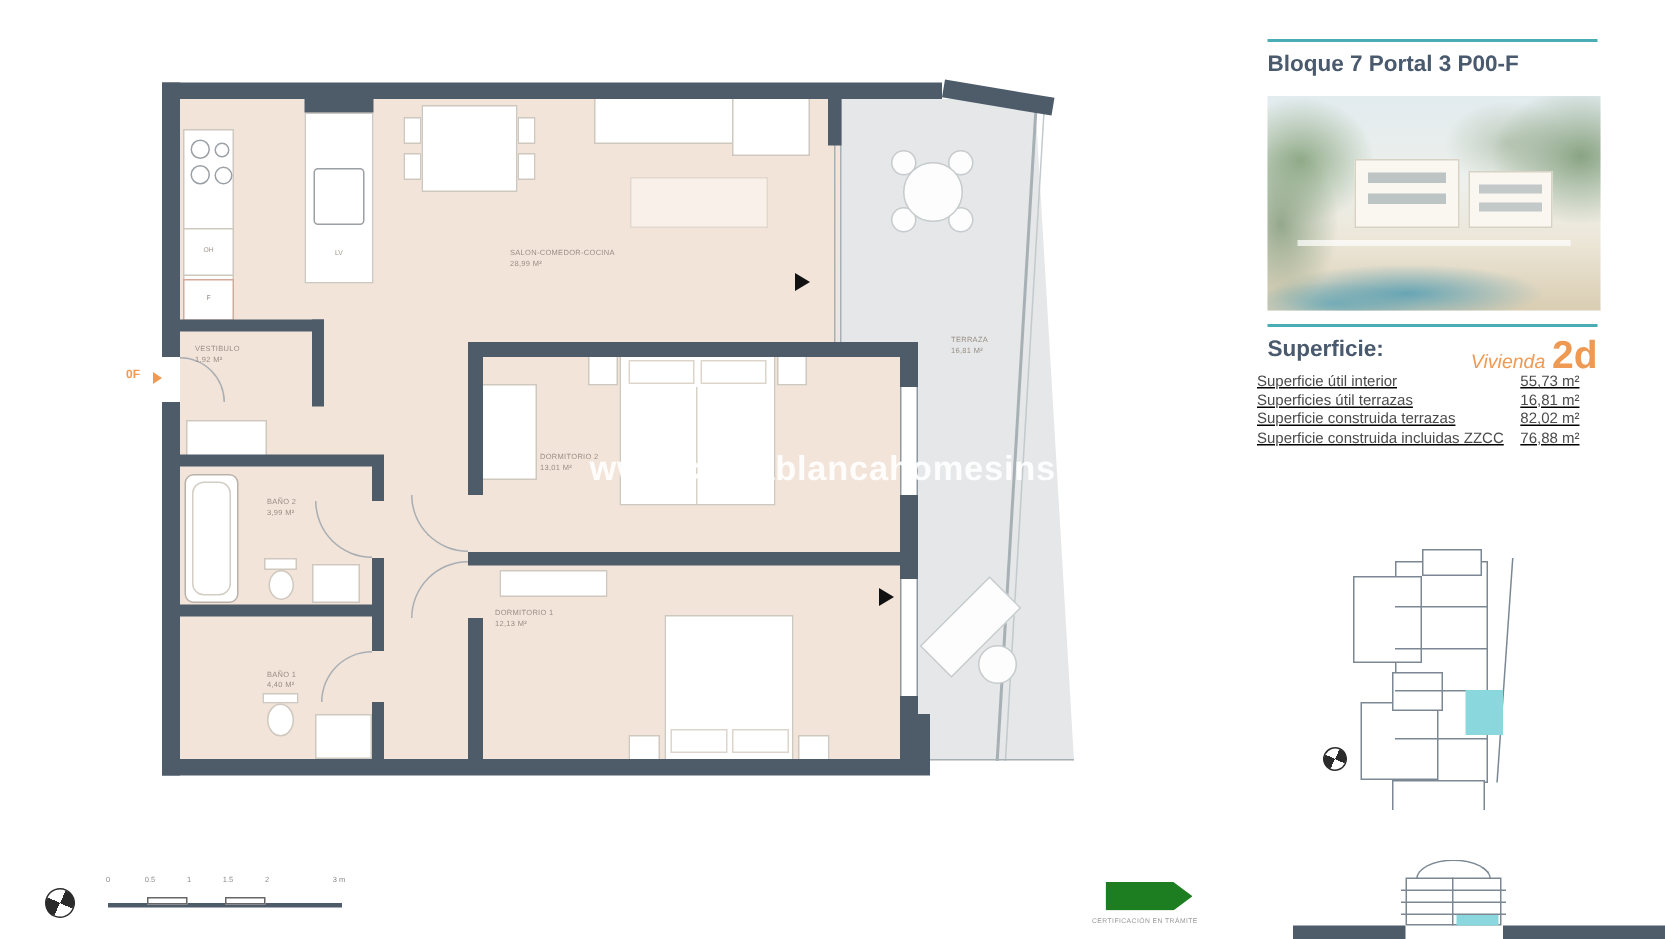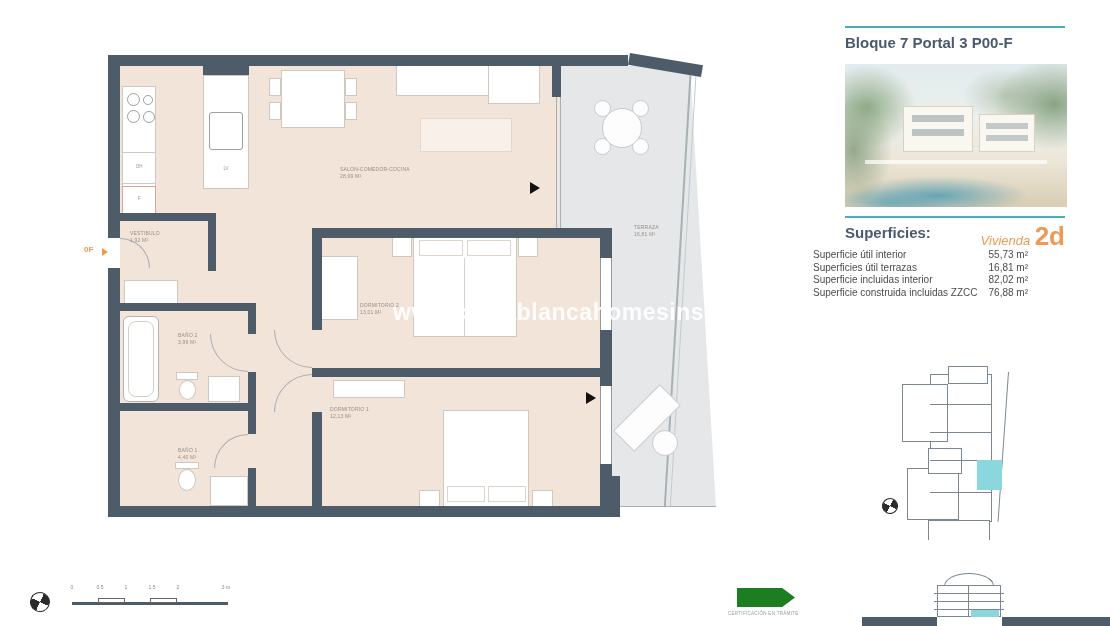--- a/index.html
+++ b/index.html
@@ -32,21 +32,21 @@
       radial-gradient(60px 40px at 72% 22%, rgba(150,170,140,.5), transparent 70%),
       radial-gradient(120px 26px at 42% 92%, rgba(90,160,180,.9), transparent 75%),
       radial-gradient(80px 20px at 20% 97%, rgba(105,170,185,.8), transparent 75%),
       linear-gradient(180deg,#e2ebee 0%,#edf0ec 40%,#ece6d8 68%,#d9cdb2 100%);}
   .bldg{position:absolute;background:#faf7f0;border:1px solid #d8d2c4;box-sizing:border-box;}
   .bwin{position:absolute;background:#8b9aa0;}
   .sup-head{position:absolute;left:845px;top:224px;font-size:15px;font-weight:bold;color:#4a5a6e;z-index:3;}
   .viv{position:absolute;right:45px;top:221px;z-index:3;color:#ee9a55;white-space:nowrap;}
   .viv .v1{font-size:13px;font-style:italic;}
   .viv .v2{font-size:26px;font-weight:bold;}
-  .suprows{position:absolute;left:813px;top:249px;width:215px;z-index:3;}
+  .suprows{position:absolute;left:838px;top:249px;width:215px;z-index:3;text-decoration:underline;}
   .suprow{display:flex;justify-content:space-between;font-size:10px;color:#4b4b4b;line-height:1.25;}
   .outline{position:absolute;border:1px solid #7b8894;box-sizing:border-box;background:#fff;z-index:3;}
   .sline{position:absolute;background:#7b8894;z-index:4;}
   .teal-unit{position:absolute;background:#8ad8de;z-index:4;}
   .ground{position:absolute;background:#4e5c6a;z-index:3;}
   .compass{position:absolute;border:1.5px solid #2b2b2b;border-radius:50%;box-sizing:border-box;z-index:8;
     background:conic-gradient(#2b2b2b 0 90deg,#fff 90deg 180deg,#2b2b2b 180deg 270deg,#fff 270deg 360deg);
     transform:rotate(25deg);}
   .scale-label{position:absolute;font-size:5px;color:#8a8a8a;z-index:3;transform:translateX(-50%);}
   .cert-arrow{position:absolute;left:737px;top:588px;width:58px;height:19px;background:#1d7d21;z-index:3;
@@ -229,36 +229,36 @@
       <div class="bwin" style="left:8px;top:22px;width:52px;height:7px;opacity:.55;"></div>
     </div>
     <div class="bldg" style="left:134px;top:50px;width:56px;height:38px;">
       <div class="bwin" style="left:6px;top:8px;width:42px;height:6px;opacity:.5;"></div>
       <div class="bwin" style="left:6px;top:20px;width:42px;height:6px;opacity:.5;"></div>
     </div>
     <div class="abs" style="left:20px;top:96px;width:182px;height:4px;background:rgba(255,255,255,.7);"></div>
   </div>
 
   <div class="tealline" style="left:845px;top:216px;width:220px;"></div>
-  <div class="sup-head">Superficies:</div>
+  <div class="sup-head">Superficie:</div>
   <div class="viv">
     <span class="v1">Vivienda</span>
     <span class="v2">2d</span>
   </div>
   <div class="suprows">
     <div class="suprow">
       <span>Superficie útil interior</span>
         <span>55,73 m²</span>
     </div>
     <div class="suprow">
       <span>Superficies útil terrazas</span>
         <span>16,81 m²</span>
     </div>
     <div class="suprow">
-      <span>Superficie incluidas interior</span>
+      <span>Superficie construida terrazas</span>
         <span>82,02 m²</span>
     </div>
     <div class="suprow">
       <span>Superficie construida incluidas ZZCC</span>
         <span>76,88 m²</span>
     </div>
   </div>
 
   <div>
     <div class="outline" style="left:930px;top:374px;width:62px;height:148px;"></div>

